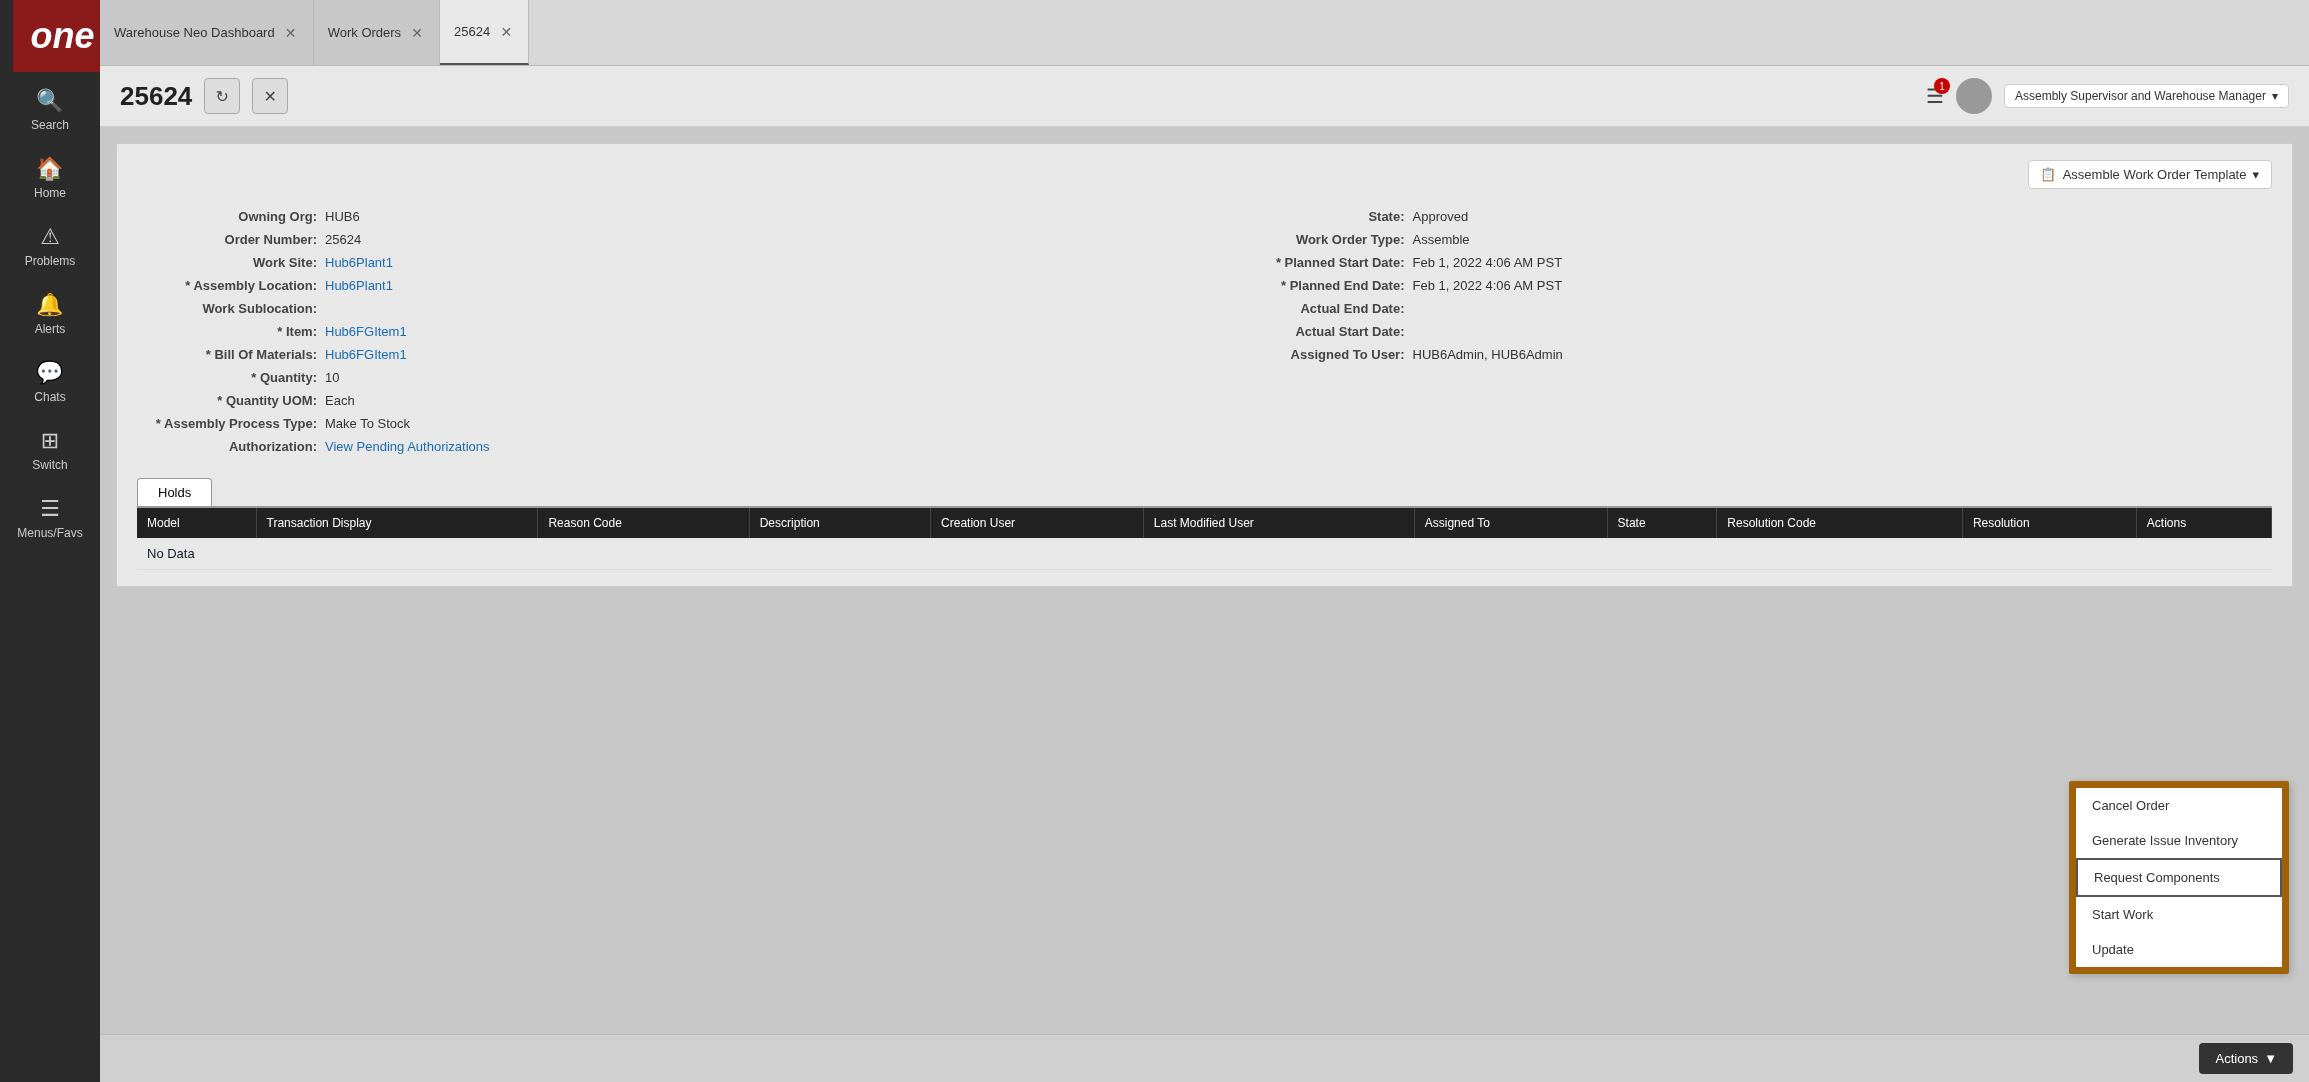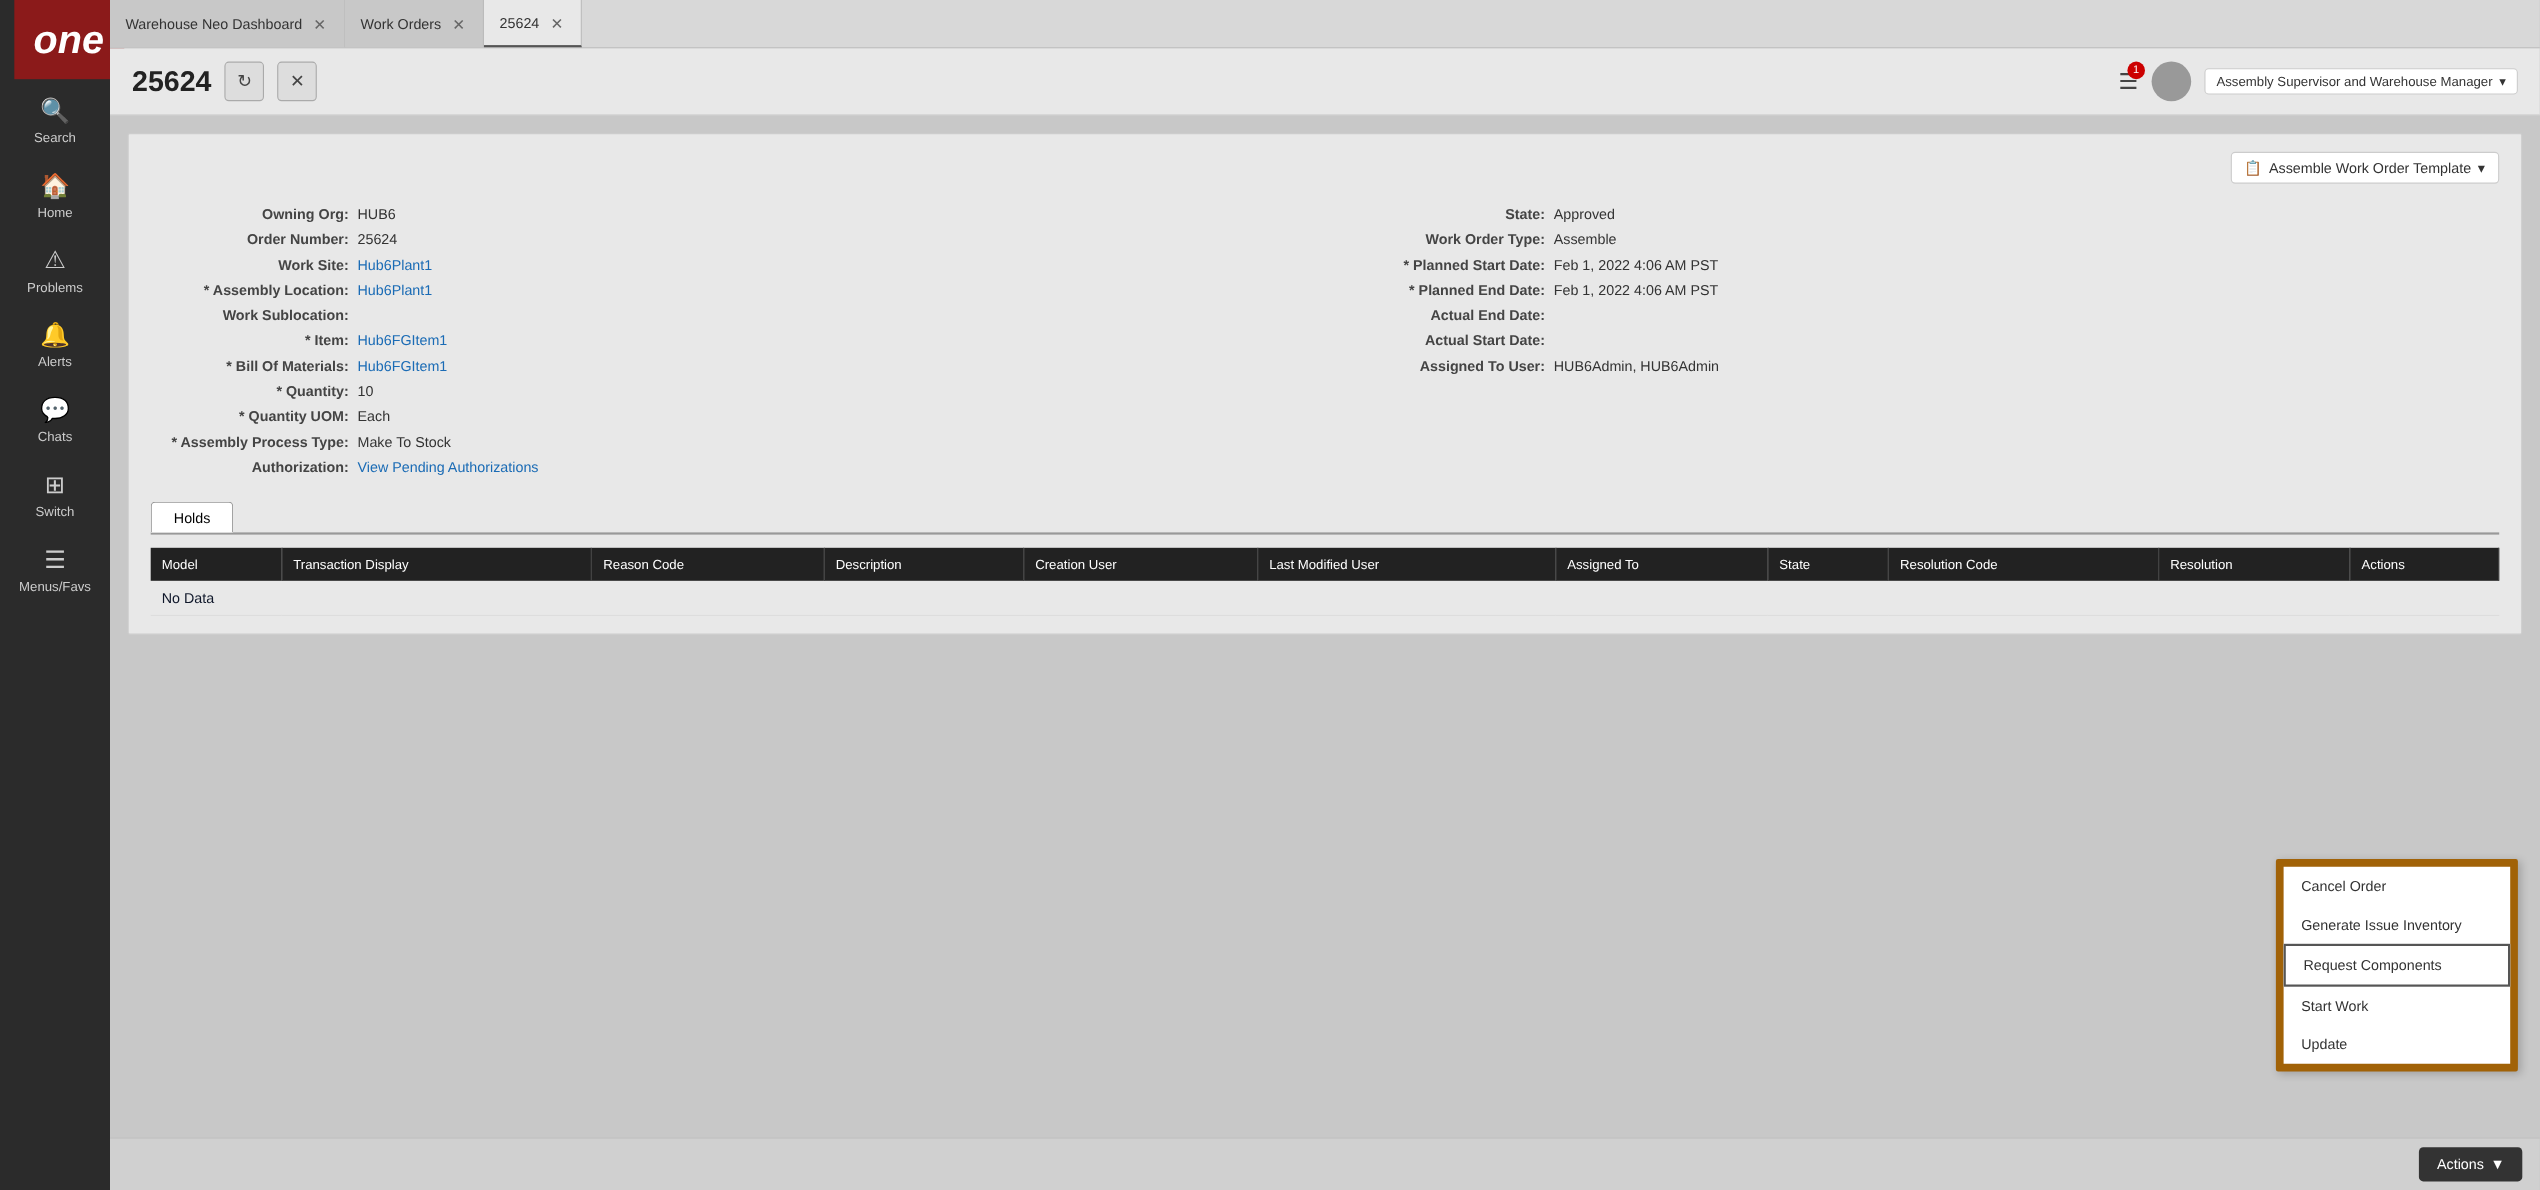--- a/index.html
+++ b/index.html
@@ -54,21 +54,21 @@
       flex-direction: column;
       overflow: hidden;
     }
 
     
     .tab-bar {
       background: #d8d8d8;
       display: flex;
       align-items: center;
       padding: 0;
-      height: 44px;
+      height: 66px;
       border-bottom: 1px solid #bbb;
       flex-shrink: 0;
     }
     .tab {
       display: flex;
       align-items: center;
       padding: 0 14px;
       height: 100%;
       background: #c8c8c8;
       border-right: 1px solid #bbb;
@@ -217,21 +217,21 @@
       border-bottom: none;
       cursor: pointer;
       font-size: 13px;
       border-radius: 4px 4px 0 0;
     }
 
     
     .data-table {
       width: 100%;
       border-collapse: collapse;
-      margin-top: 12px;
+      margin-top: 0;
     }
     .data-table th {
       background: #222;
       color: white;
       padding: 8px 10px;
       text-align: left;
       font-size: 12px;
       font-weight: normal;
       border-right: 1px solid #444;
     }

